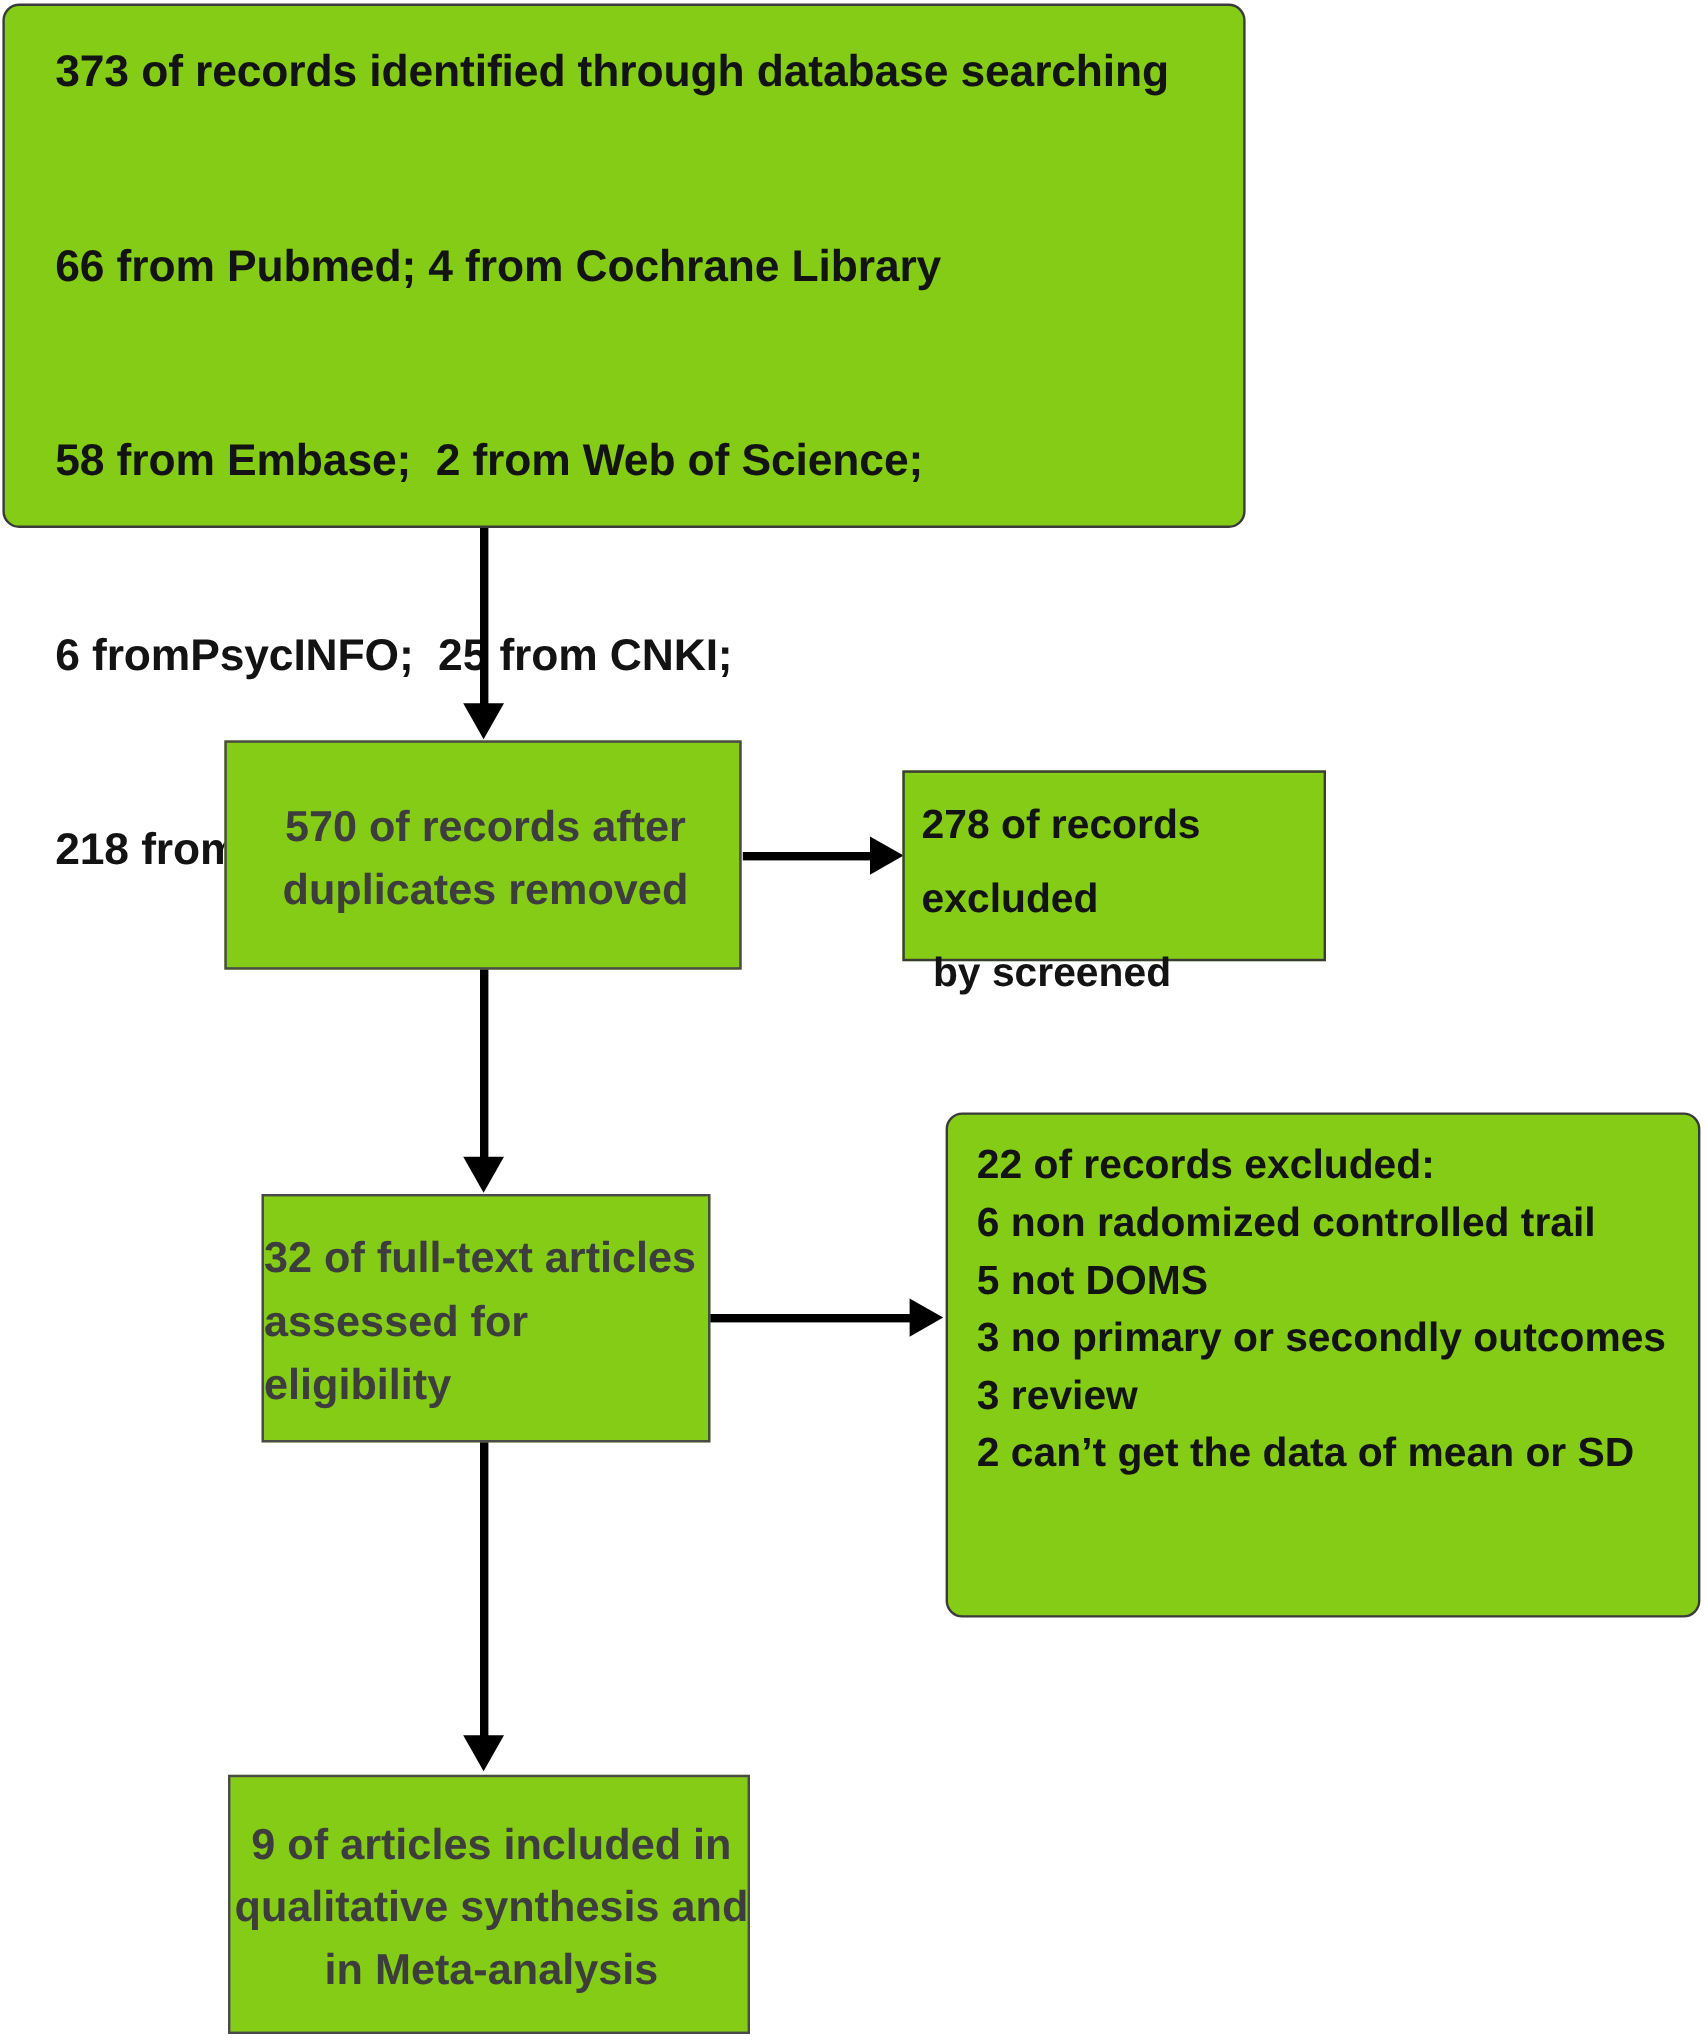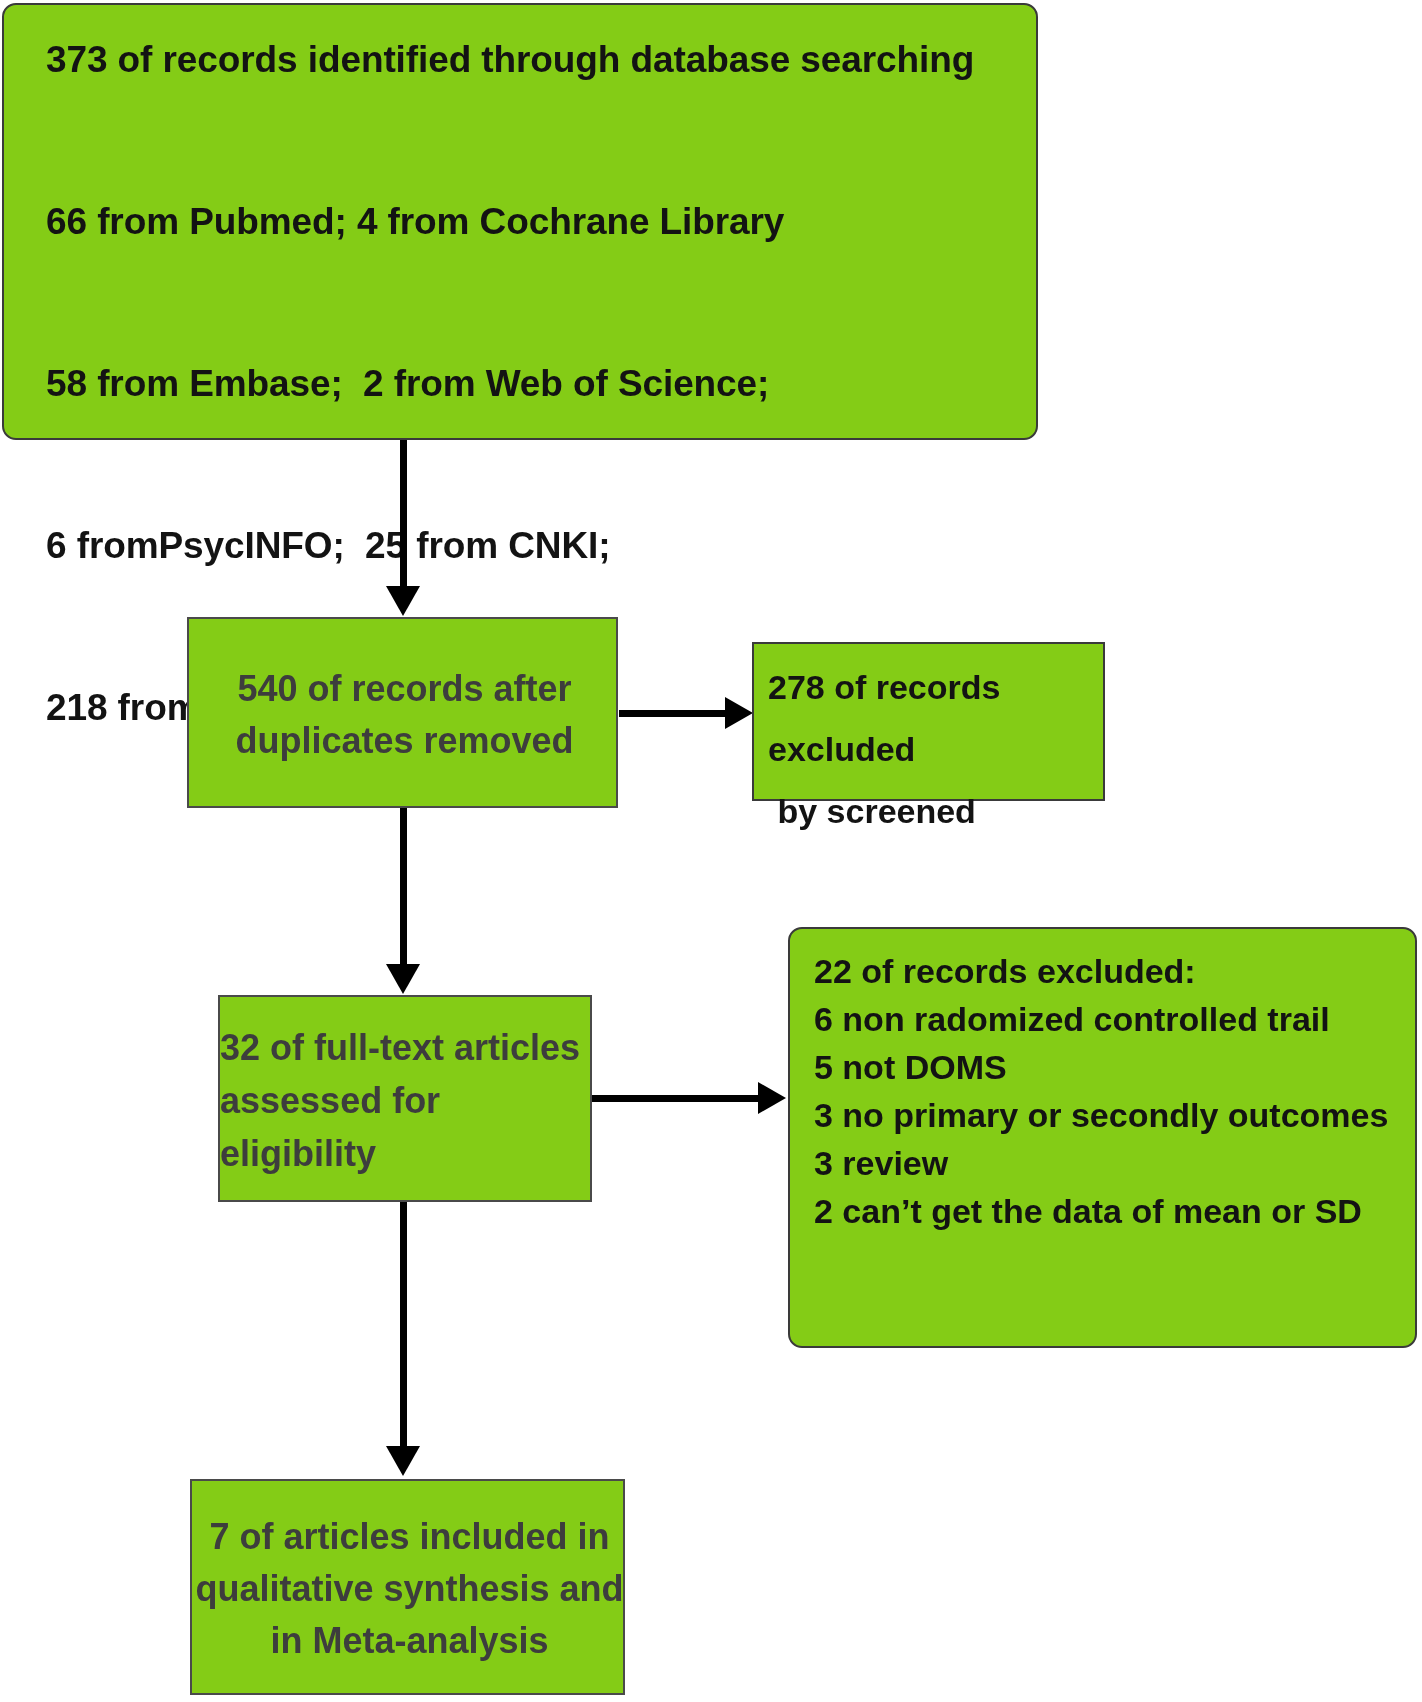--- a/index.html
+++ b/index.html
@@ -177,21 +177,21 @@
 
 218 from wangfang database</div>
   </div>
 
   <div class="connector">
     <div class="vline" id="conn1-line"></div>
     <div class="arrow-down" id="conn1-head"></div>
   </div>
 
   <div class="box thin" id="box-duplicates">
-    <div class="txt" id="duplicates-text">540 of records after duplicates removed</div>
+    <div class="txt" id="duplicates-text">570 of records after duplicates removed</div>
   </div>
 
   <div class="connector">
     <div class="hline" id="conn-h1-line"></div>
     <div class="arrow-right" id="conn-h1-head"></div>
   </div>
 
   <div class="box" id="box-screened-excluded">
     <div class="txt" id="screened-excluded-text">278 of records excluded
  by screened</div>
@@ -219,16 +219,16 @@
 3 review
 2 can’t get the data of mean or SD</div>
   </div>
 
   <div class="connector">
     <div class="vline" id="conn3-line"></div>
     <div class="arrow-down" id="conn3-head"></div>
   </div>
 
   <div class="box thin" id="box-included">
-    <div class="txt" id="included-text">7 of articles included in qualitative synthesis and  in Meta-analysis</div>
+    <div class="txt" id="included-text">9 of articles included in qualitative synthesis and  in Meta-analysis</div>
   </div>
 
 </div>
 
 </body></html>

